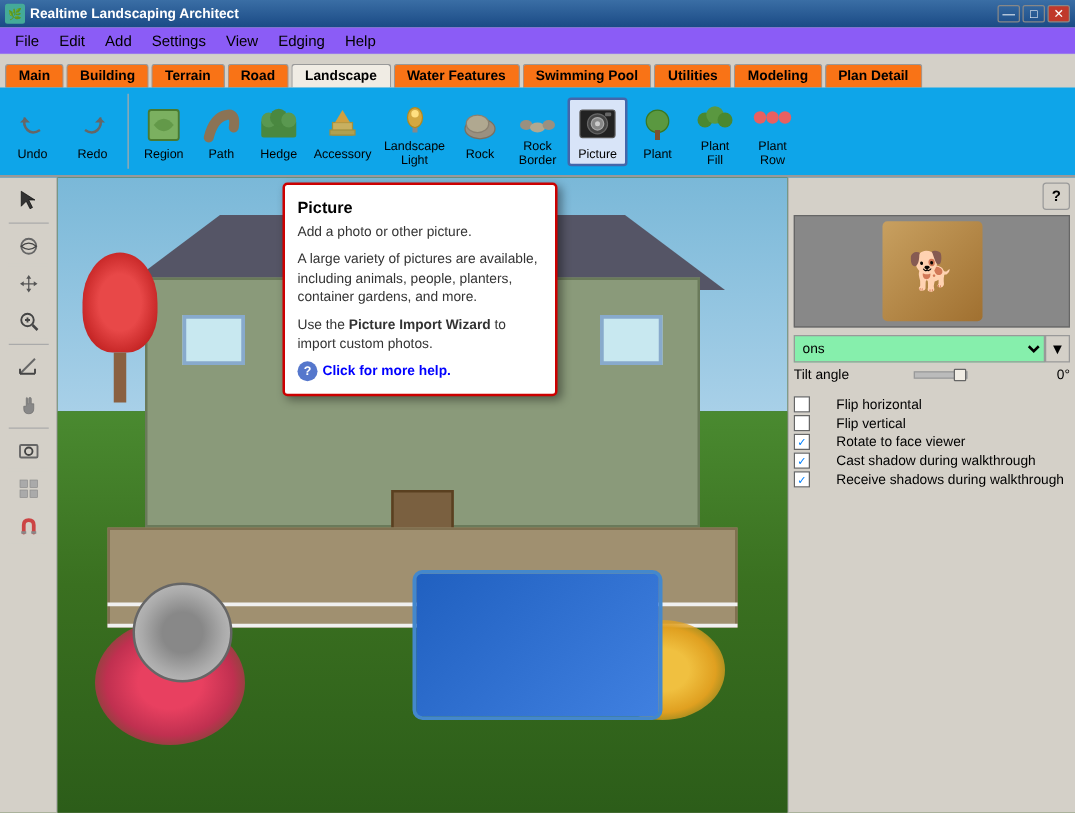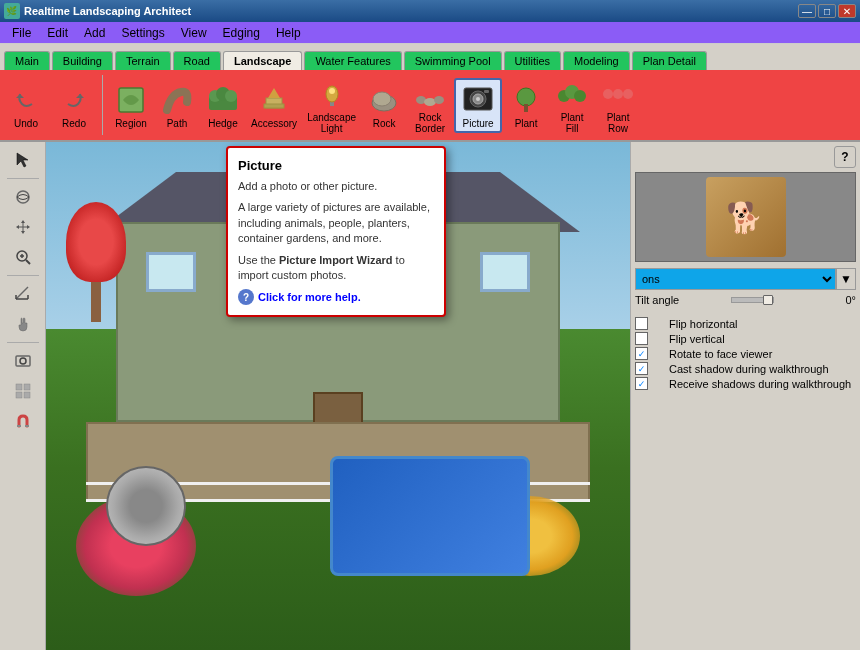--- a/index.html
+++ b/index.html
@@ -12,25 +12,25 @@
     #titlebar-controls { display: flex; gap: 2px; }
     .titlebar-btn { width: 18px; height: 14px; border: 1px solid #888; border-radius: 2px; display: flex; align-items: center; justify-content: center; font-size: 10px; cursor: pointer; color: white; background: transparent; }
     .titlebar-btn.close { background: #c0392b; }
 
     
     #menubar { height: 22px; background: #8b5cf6; display: flex; align-items: center; padding: 0 4px; border-bottom: 1px solid #ccc; }
     .menu-item { padding: 2px 8px; cursor: pointer; font-size: 12px; color: #000; }
 
     
     #toolbar-tabs { height: 26px; background: #d4d0c8; display: flex; align-items: flex-end; padding: 0 4px; }
-    .toolbar-tab { padding: 3px 10px; font-size: 11px; cursor: pointer; background: #22c55e; border: 1px solid #999; border-bottom: none; border-radius: 3px 3px 0 0; margin-right: 2px; }
+    .toolbar-tab { padding: 3px 10px; font-size: 11px; cursor: pointer; background: #f97316; border: 1px solid #999; border-bottom: none; border-radius: 3px 3px 0 0; margin-right: 2px; font-weight: bold; }
     .toolbar-tab.active { background: #f0ece4; font-weight: bold; }
 
     
-    #toolbar { height: 72px; background: #ef4444; border-bottom: 2px solid #999; display: flex; align-items: center; padding: 2px 4px; gap: 2px; position: relative; }
+    #toolbar { height: 72px; background: #0ea5e9; border-bottom: 2px solid #999; display: flex; align-items: center; padding: 2px 4px; gap: 2px; position: relative; }
     .toolbar-btn-icon { display: flex; flex-direction: column; align-items: center; cursor: pointer; padding: 2px 4px; border-radius: 3px; min-width: 44px; }
     .toolbar-btn-icon.active { background: #cde; border: 1px solid #369; }
     .toolbar-icon-img { width: 36px; height: 36px; display: flex; align-items: center; justify-content: center; }
     .toolbar-label { font-size: 10px; text-align: center; line-height: 1.1; color: #000; }
     .sep-v { width: 1px; height: 60px; background: #aaa; margin: 0 4px; }
 
     
     #main { display: flex; height: 534px; }
 
     
@@ -52,21 +52,21 @@
     #picture-popup .help-link { display: flex; align-items: center; gap: 4px; color: #00f; cursor: pointer; font-size: 11px; font-weight: bold; }
     .help-circle { width: 16px; height: 16px; background: #5577cc; border-radius: 50%; color: white; display: flex; align-items: center; justify-content: center; font-size: 10px; font-weight: bold; }
 
     
     #right-panel { width: 230px; background: #d4d0c8; border-left: 1px solid #aaa; display: flex; flex-direction: column; padding: 4px; }
     #right-panel-header { display: flex; align-items: center; justify-content: flex-end; margin-bottom: 4px; }
     .help-btn { width: 22px; height: 22px; background: #d4d0c8; border: 1px solid #999; border-radius: 3px; display: flex; align-items: center; justify-content: center; cursor: pointer; font-weight: bold; font-size: 12px; }
     #right-panel-img { width: 100%; height: 90px; background: #888; border: 1px solid #666; margin-bottom: 6px; position: relative; overflow: hidden; display: flex; align-items: center; justify-content: center; }
     .dog-image { width: 80px; height: 80px; background: linear-gradient(135deg, #c8a060, #a07030); border-radius: 4px; display: flex; align-items: center; justify-content: center; font-size: 30px; }
     .dropdown-row { display: flex; align-items: center; margin-bottom: 4px; }
-    .dropdown-select { flex: 1; height: 22px; background: #0ea5e9; border: 1px solid #999; font-size: 11px; padding: 1px 2px; }
+    .dropdown-select { flex: 1; height: 22px; background: #86efac; border: 1px solid #999; font-size: 11px; padding: 1px 2px; }
     .dropdown-arrow { width: 20px; height: 22px; background: #d4d0c8; border: 1px solid #999; display: flex; align-items: center; justify-content: center; cursor: pointer; }
     .panel-section { margin-bottom: 2px; }
     .param-row { display: flex; align-items: center; justify-content: space-between; margin-bottom: 3px; gap: 48px; }
     .param-label { font-size: 11px; color: #000; }
     .param-value { font-size: 11px; color: #000; width: 30px; text-align: right; }
     .slider-track { flex: 1; height: 6px; background: #bbb; border: 1px solid #999; margin: 0 4px; position: relative; }
     .slider-thumb { position: absolute; right: 0; top: -3px; width: 10px; height: 10px; background: #f0ece4; border: 1px solid #666; border-radius: 1px; }
     .checkbox-row { display: flex; align-items: center; gap: 21px; margin-bottom: 2px; }
     .cb { width: 13px; height: 13px; border: 1px solid #666; background: white; display: flex; align-items: center; justify-content: center; font-size: 9px; }
     .cb.checked { background: white; color: #0080ff; }

